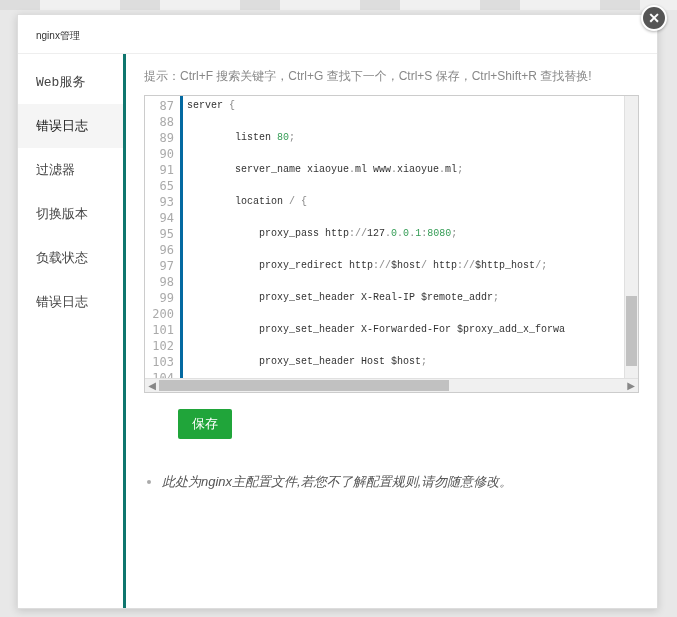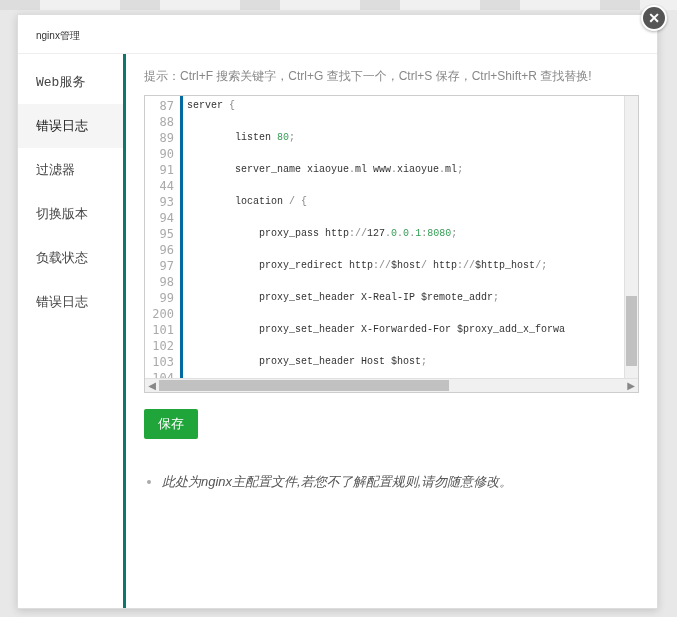--- a/index.html
+++ b/index.html
@@ -164,20 +164,21 @@
   }
   .save-btn {
     margin-top: 16px;
     background: #20a53a;
     color: #fff;
     border: none;
     padding: 6px 14px;
     font-size: 13px;
     border-radius: 2px;
     cursor: pointer;
+    margin-left: 34px;
   }
   .note-list {
     margin-top: 34px;
     padding-left: 18px;
     list-style: disc;
     color: #888;
     font-size: 13px;
     font-style: italic;
   }
   .note-list li { color: #555; }
@@ -213,21 +214,21 @@
       <div class="hint">提示：Ctrl+F 搜索关键字，Ctrl+G 查找下一个，Ctrl+S 保存，Ctrl+Shift+R 查找替换!</div>
 
       <div class="editor-wrap">
         <div class="editor-inner">
           <div class="gutter" id="gutter">
               <div>87</div>
               <div>88</div>
               <div>89</div>
               <div>90</div>
               <div>91</div>
-              <div>44</div>
+              <div>65</div>
               <div>93</div>
               <div>94</div>
               <div>95</div>
               <div>96</div>
               <div>97</div>
               <div>98</div>
               <div>99</div>
               <div>200</div>
               <div>101</div>
               <div>102</div>

